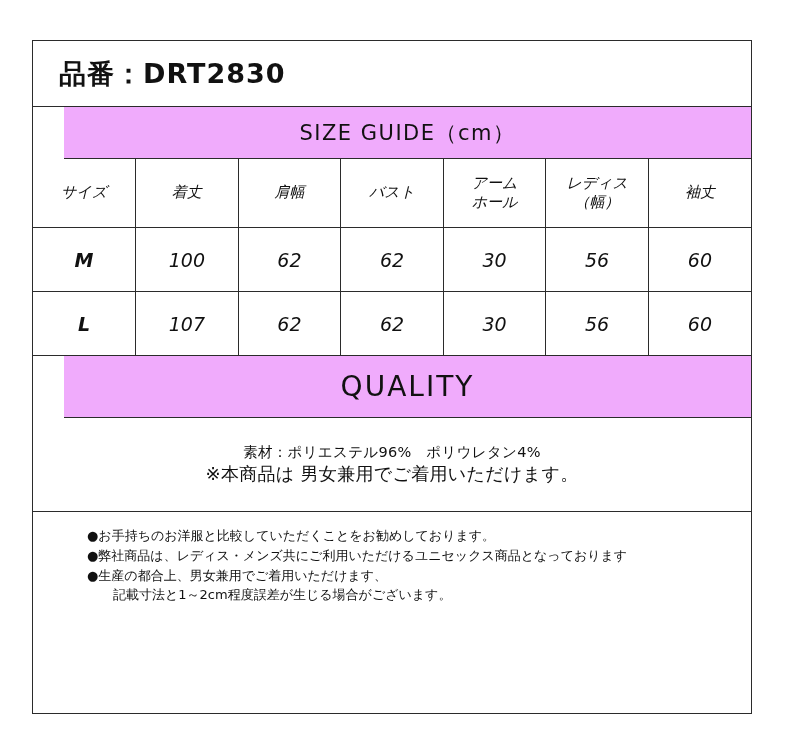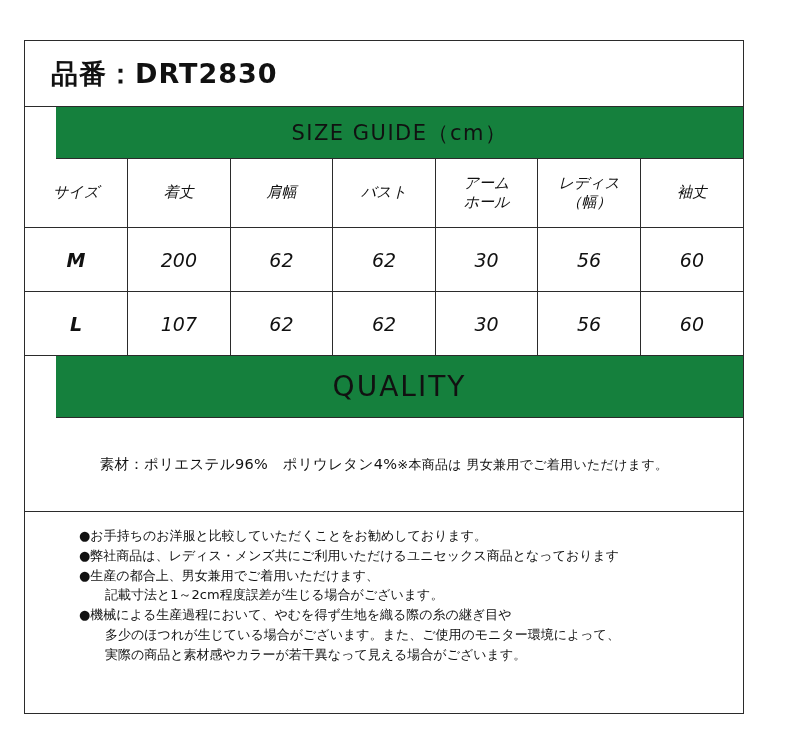--- a/index.html
+++ b/index.html
@@ -10,21 +10,21 @@
   body {
     width: 800px;
     height: 754px;
     font-family: "DejaVu Sans", "Liberation Sans", sans-serif;
     color: #111111;
     position: relative;
     overflow: hidden;
   }
   .sheet {
     position: absolute;
-    left: 24px;
+    left: 32px;
     top: 40px;
     width: 720px;
     height: 674px;
     border: 1px solid #2b2b2b;
     box-sizing: border-box;
     background: #ffffff;
   }
   
   .product-no {
     height: 66px;
@@ -34,21 +34,21 @@
     border-bottom: 1px solid #2b2b2b;
     box-sizing: border-box;
   }
   .product-no span {
     font-size: 27px;
     font-weight: bold;
     letter-spacing: 1px;
   }
   
   .band {
-    background: #15803d;
+    background: #f0abfc;
     height: 52px;
     display: flex;
     align-items: center;
     justify-content: center;
     border-bottom: 1px solid #2b2b2b;
     box-sizing: border-box;
     margin-left: 31px;
   }
   .band span {
     font-size: 21px;
@@ -98,30 +98,30 @@
   .band.quality span {
     font-size: 28px;
     letter-spacing: 2px;
   }
   
   .material {
     height: 94px;
     border-bottom: 1px solid #2b2b2b;
     box-sizing: border-box;
     display: flex;
-    flex-direction: row;
+    flex-direction: column;
     align-items: center;
     justify-content: center;
   }
   .material .line1 {
     font-size: 14.5px;
     letter-spacing: 0.3px;
   }
   .material .line2 {
-    font-size: 13px;
+    font-size: 18px;
     margin-top: 0;
     letter-spacing: 0.3px;
   }
   
   .notes {
     padding: 14px 0 0 54px;
     box-sizing: border-box;
   }
   .notes .note {
     font-size: 13px;
@@ -168,21 +168,21 @@
           <span class="th-2line">（幅）</span>
         </th>
         <th>
           <span class="th-2line">袖丈</span>
         </th>
       </tr>
     </thead>
     <tbody>
       <tr>
         <td class="size-label">M</td>
-        <td>200</td>
+        <td>100</td>
         <td>62</td>
         <td>62</td>
         <td>30</td>
         <td>56</td>
         <td>60</td>
       </tr>
       <tr>
         <td class="size-label">L</td>
         <td>107</td>
         <td>62</td>
@@ -201,18 +201,15 @@
   <div class="material">
     <div class="line1">素材：ポリエステル96%　ポリウレタン4%</div>
     <div class="line2">※本商品は 男女兼用でご着用いただけます。</div>
   </div>
 
   <div class="notes">
     <div class="note">●お手持ちのお洋服と比較していただくことをお勧めしております。</div>
     <div class="note">●弊社商品は、レディス・メンズ共にご利用いただけるユニセックス商品となっております</div>
     <div class="note">●生産の都合上、男女兼用でご着用いただけます、
  　記載寸法と1～2cm程度誤差が生じる場合がございます。</div>
-    <div class="note">●機械による生産過程において、やむを得ず生地を織る際の糸の継ぎ目や
- 　多少のほつれが生じている場合がございます。また、ご使用のモニター環境によって、
- 　実際の商品と素材感やカラーが若干異なって見える場合がございます。</div>
   </div>
 
 </div>
 
 </body></html>

